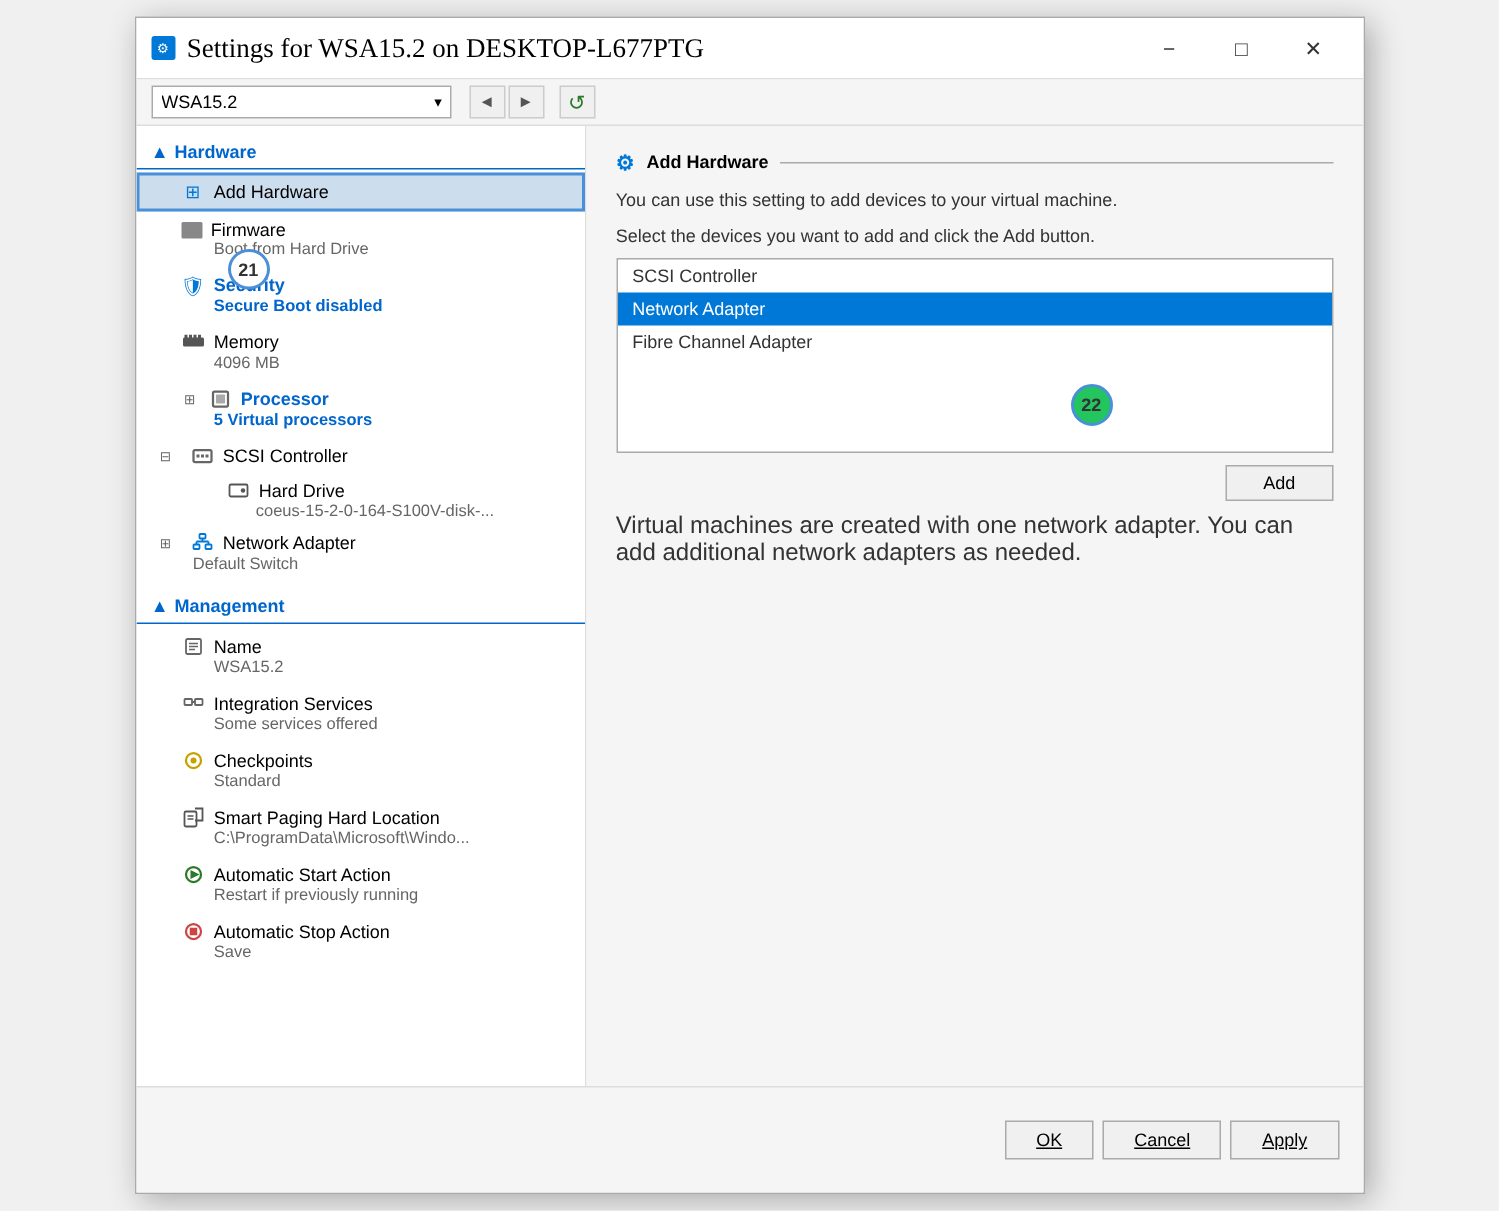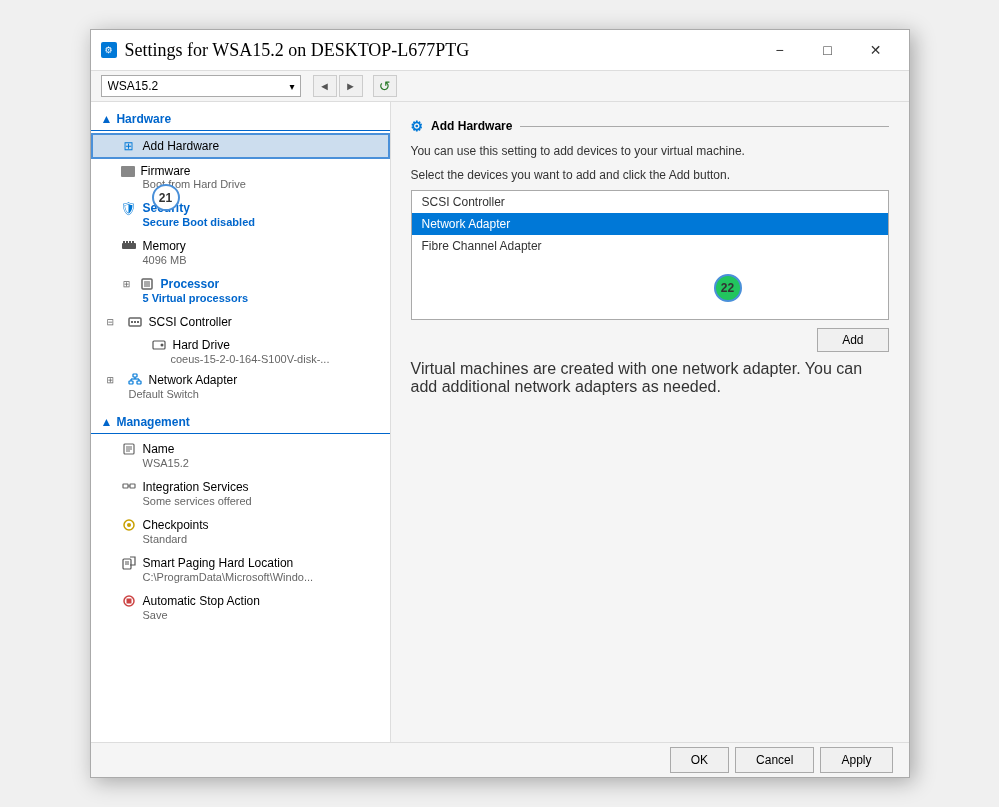--- a/index.html
+++ b/index.html
@@ -224,24 +224,25 @@
     
     .panel-note {
       font-size: 16px;
       color: #333;
       margin-top: 8px;
     }
     
     .footer {
       border-top: 1px solid #ddd;
       background: #f5f5f5;
-      padding: 4px 16px;
+      padding: 22px 16px;
       display: flex;
       justify-content: flex-end;
       gap: 6px;
+      text-decoration: underline;
     }
     
     .footer-btn {
       padding: 5px 20px;
       border: 1px solid #aaa;
       background: #f0f0f0;
       cursor: pointer;
       font-size: 12px;
     }
     
@@ -491,20 +492,32 @@
                   <polyline points="8,1 13,1 13,9 8,9" fill="none" stroke="#555" stroke-width="1.2"></polyline>
                   <line x1="3" y1="6" x2="7" y2="6" stroke="#555" stroke-width="1"></line>
                   <line x1="3" y1="8" x2="7" y2="8" stroke="#555" stroke-width="1"></line>
                 </svg>
             </span>
             <span class="item-name">Smart Paging Hard Location</span>
           </div>
           <div class="item-sub">C:\ProgramData\Microsoft\Windo...</div>
         </div>
 
+        <div class="sidebar-item">
+          <div class="sidebar-item-row">
+            <span class="item-icon">
+              <svg width="14" height="14" viewBox="0 0 14 14">
+                  <circle cx="7" cy="7" r="5" fill="none" stroke="#2a7a2a" stroke-width="1.5"></circle>
+                  <polygon points="5,4 11,7 5,10" fill="#2a7a2a"></polygon>
+                </svg>
+            </span>
+            <span class="item-name">Automatic Start Action</span>
+          </div>
+          <div class="item-sub">Restart if previously running</div>
+        </div>
 
         <div class="sidebar-item">
           <div class="sidebar-item-row">
             <span class="item-icon">
               <svg width="14" height="14" viewBox="0 0 14 14">
                   <circle cx="7" cy="7" r="5" fill="none" stroke="#cc4444" stroke-width="1.5"></circle>
                   <rect x="4.5" y="4.5" width="5" height="5" fill="#cc4444"></rect>
                 </svg>
             </span>
             <span class="item-name">Automatic Stop Action</span>

